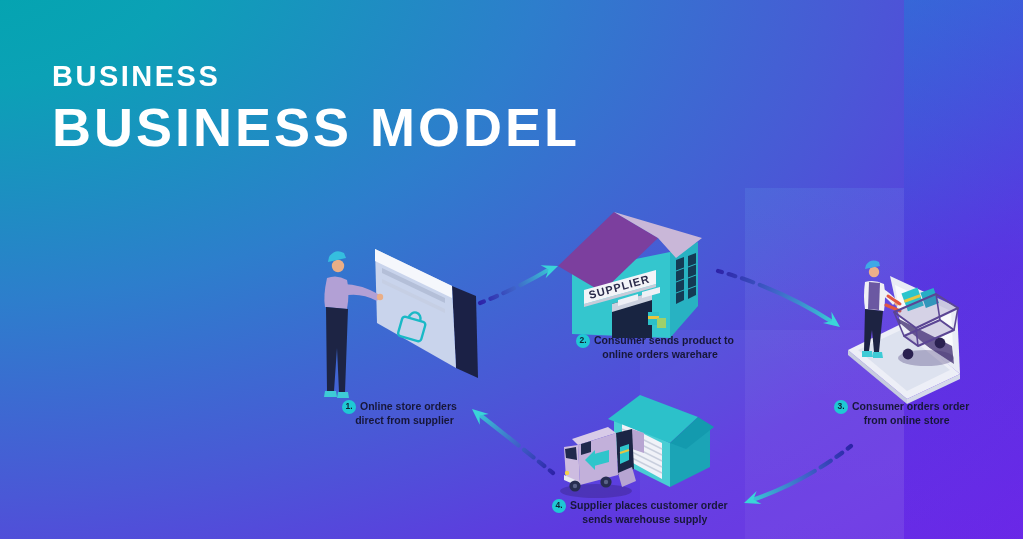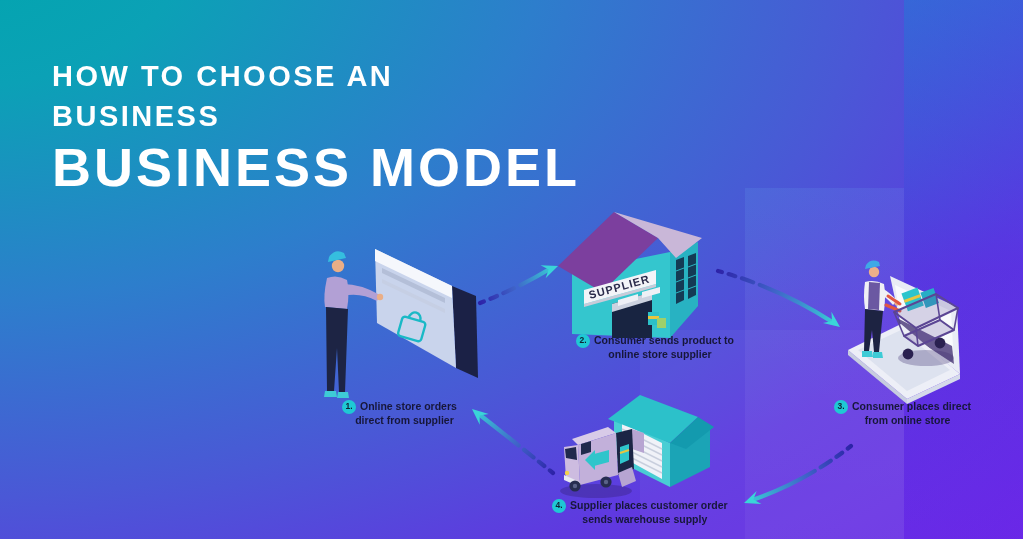--- a/index.html
+++ b/index.html
@@ -70,21 +70,20 @@
     </g>
     <g fill="#3ad5d8">
       <polygon points="0,0 -16,7 -10,0 -16,-7" transform="translate(558,266) rotate(-21)"></polygon>
       <polygon points="0,0 -16,7 -10,0 -16,-7" transform="translate(840,327) rotate(37)"></polygon>
       <polygon points="0,0 -16,7 -10,0 -16,-7" transform="translate(744,503) rotate(160)"></polygon>
       <polygon points="0,0 -16,7 -10,0 -16,-7" transform="translate(472,409) rotate(-140)"></polygon>
     </g>
   </svg>
 
   <header class="title">
-    <div class="title-small">HOW TO CHOOSE AN</div>
     <div class="title-small">BUSINESS</div>
     <div class="title-big">BUSINESS MODEL</div>
   </header>
 
   <svg class="illus" style="left:298px;top:226px" width="182" height="182" viewBox="0 0 182 182">
     <g>
       <polygon points="154,60 178,70 180,152 158,142" fill="#1b2146"></polygon>
       <polygon points="77,23 154,60 158,142 79,97" fill="#c9d4ec"></polygon>
       <polygon points="77,23 154,60 154,72 77,35" fill="#f5f7fc"></polygon>
       <polygon points="84,42 147,72 147,77 84,47" fill="#b4bfd8"></polygon>
@@ -235,27 +234,27 @@
       <span>Online store orders</span>
     </div>
     <div class="step-line2">direct from supplier</div>
   </div>
 
   <div class="step" style="left:576px;top:334px">
     <div class="step-line1">
       <span class="badge">2.</span>
       <span>Consumer sends product to</span>
     </div>
-    <div class="step-line2">online store supplier</div>
+    <div class="step-line2">online orders warehare</div>
   </div>
 
   <div class="step" style="left:834px;top:400px">
     <div class="step-line1">
       <span class="badge">3.</span>
-      <span>Consumer places direct</span>
+      <span>Consumer orders order</span>
     </div>
     <div class="step-line2">from online store</div>
   </div>
 
   <div class="step" style="left:552px;top:499px">
     <div class="step-line1">
       <span class="badge">4.</span>
       <span>Supplier places customer order</span>
     </div>
     <div class="step-line2">sends warehouse supply</div>

